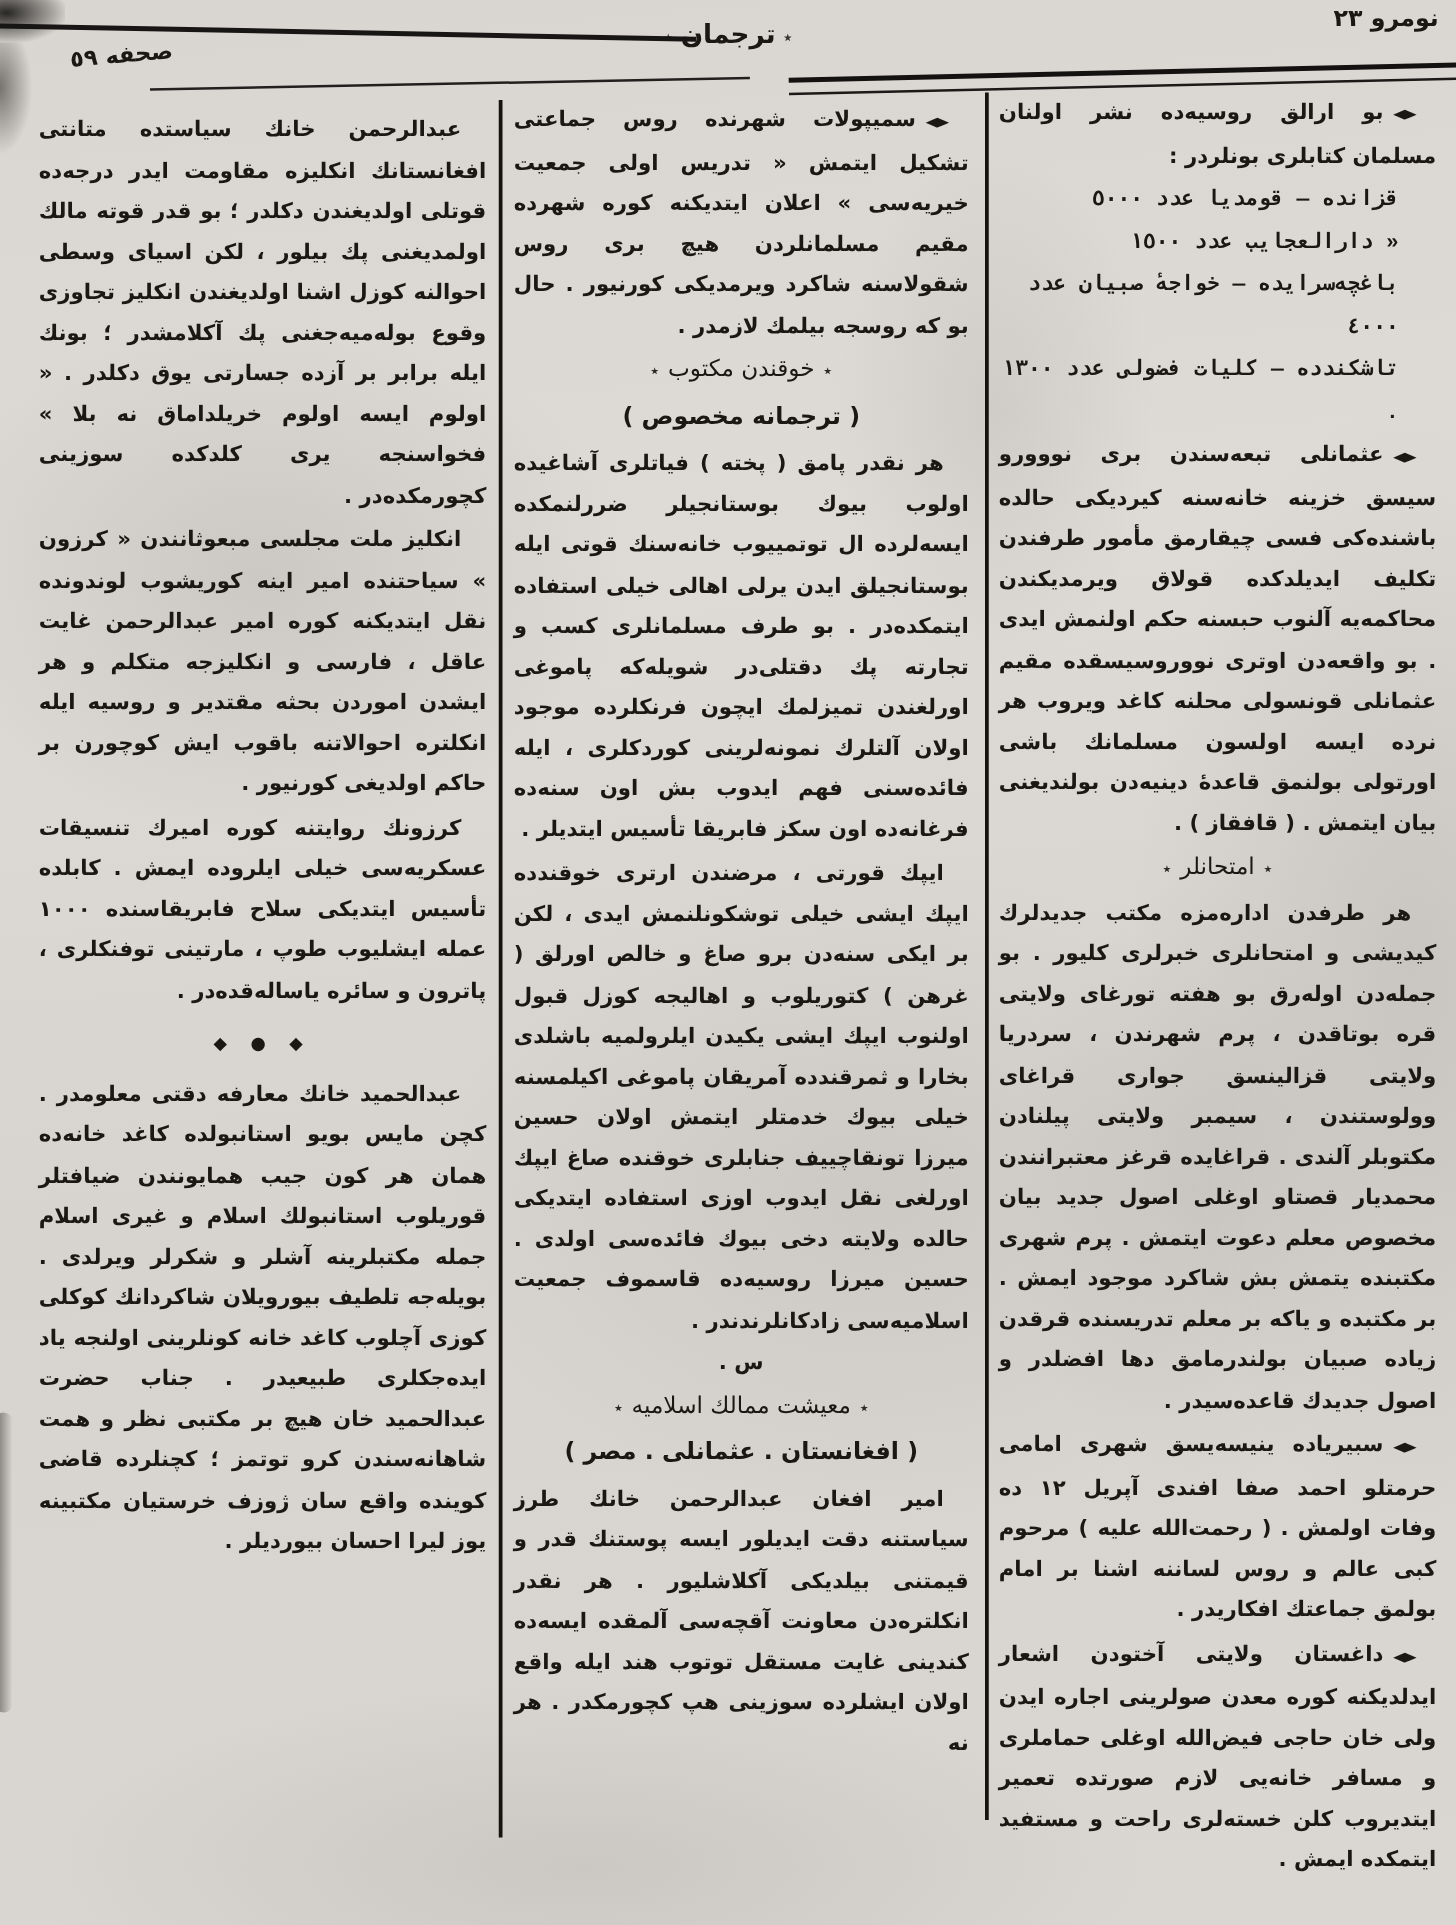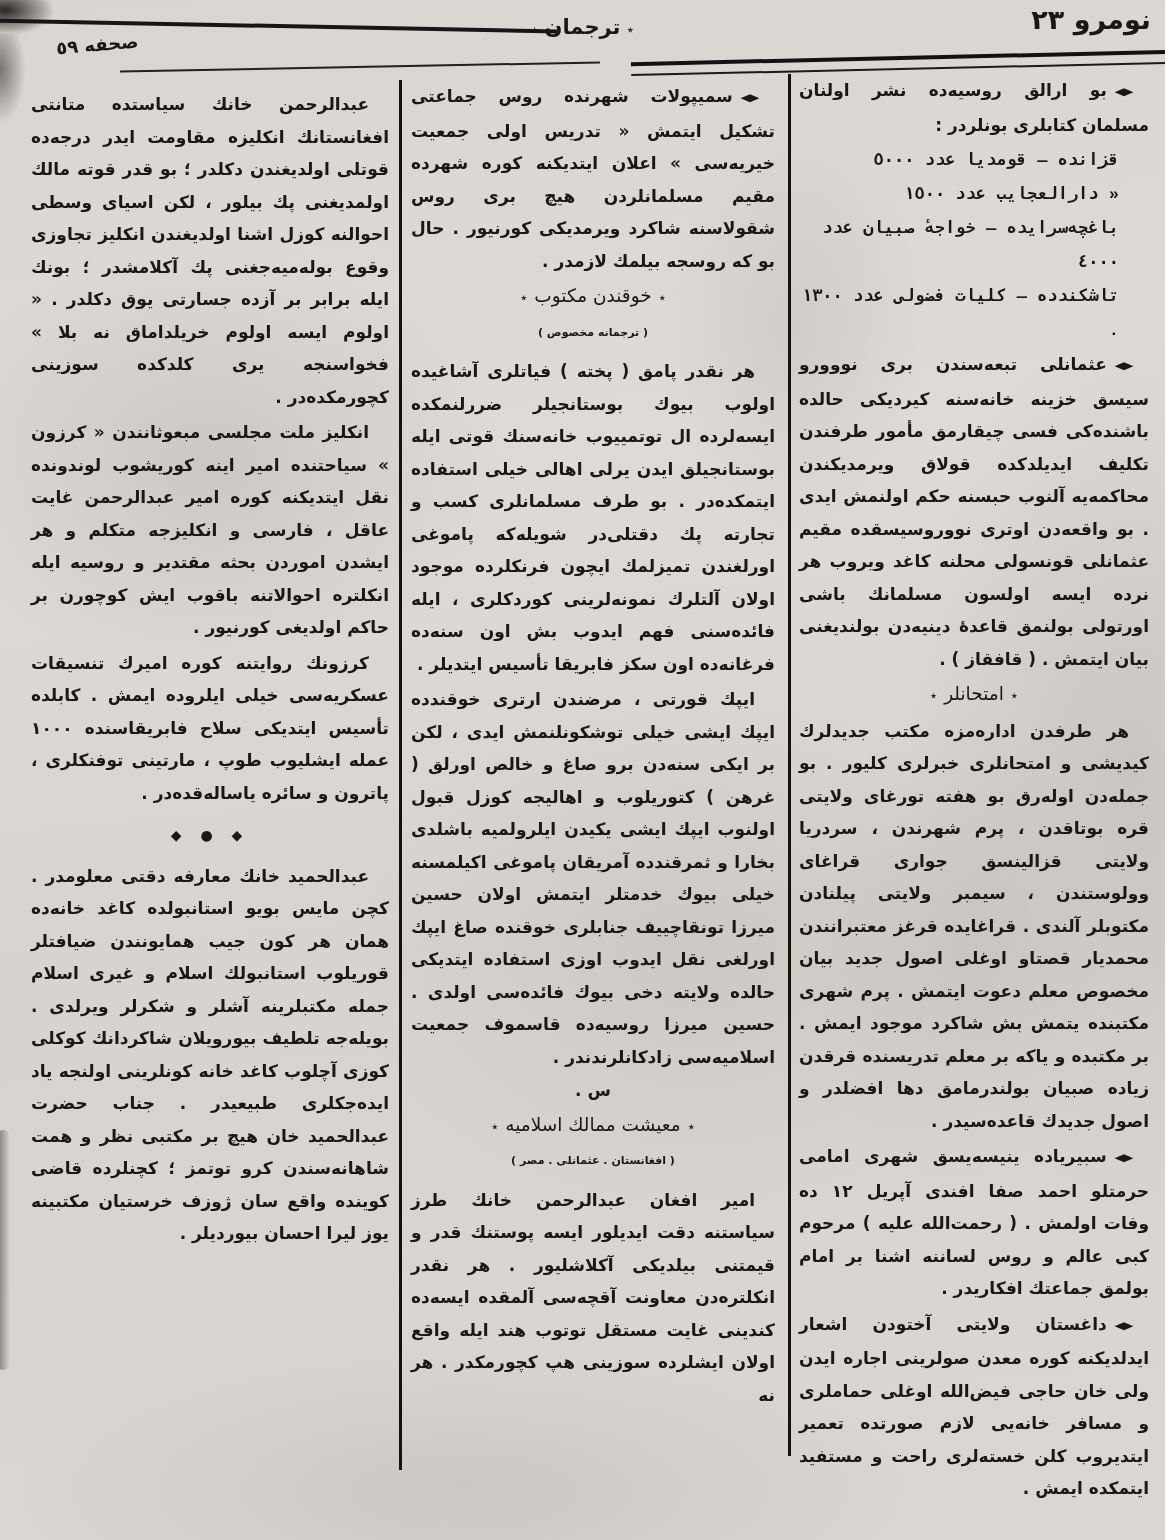--- a/index.html
+++ b/index.html
@@ -9,21 +9,21 @@
       radial-gradient(ellipse 420px 300px at 18% 30%, rgba(120,115,108,.18), transparent 70%),
       radial-gradient(ellipse 500px 380px at 60% 62%, rgba(125,120,112,.12), transparent 70%),
       radial-gradient(ellipse 300px 600px at 97% 50%, rgba(110,105,100,.15), transparent 75%),
       radial-gradient(ellipse 600px 200px at 40% 97%, rgba(115,110,104,.14), transparent 75%),
       linear-gradient(175deg,#d9d6d1 0%,#dedbd6 30%,#d7d4cf 60%,#dad7d2 100%);
     font-family:"DejaVu Sans",sans-serif;
     color:#1b1713;
     direction:rtl;
   }
   
-  .masthead-no{position:absolute;top:4px;right:14px;font-size:27px;font-weight:bold;letter-spacing:1px;}
+  .masthead-no{position:absolute;top:4px;right:14px;font-size:19px;font-weight:bold;letter-spacing:1px;}
   .masthead-title{position:absolute;top:15px;left:0;right:0;text-align:center;font-size:21px;font-weight:bold;}
   .masthead-title .orn{font-size:14px;opacity:.85;margin:0 6px;}
   .masthead-page{position:absolute;top:34px;left:56px;font-size:18px;font-weight:bold;transform:rotate(-5deg);}
   
   .rule-left{position:absolute;top:24px;left:-8px;width:565px;height:7px;
     border-top:4px solid #181614;border-bottom:1px solid #2a2username8;transform:rotate(1.1deg);}
   .rule-right{position:absolute;top:56px;right:-6px;width:540px;height:8px;
     border-top:4px solid #141210;border-bottom:2px solid #1c1a18;transform:rotate(-1.3deg);}
   .rule-mid{position:absolute;top:66px;left:120px;width:480px;height:4px;
     border-top:2px solid #22201e;transform:rotate(-1.1deg);}
@@ -36,21 +36,21 @@
        text-align:justify;letter-spacing:.2px;}
   .col-right{right:16px;width:350px;top:74px;}
   .col-mid{right:390px;width:364px;}
   .col-left{right:776px;width:358px;top:88px;}
   .para{margin:0 0 3px 0;text-indent:20px;}
   .para .lead-orn{display:inline-block;transform:scaleX(1.9) scaleY(.8);font-size:13px;
        margin-left:12px;text-indent:0;}
   .bookline{margin:0;text-align:right;padding-right:30px;line-height:34px;text-indent:0;font-family:Liberation Mono, monospace;}
   .heading{margin:0 0 2px 0;text-align:center;font-size:18.5px;font-weight:400;text-indent:0;}
   .heading .orn{font-size:13px;opacity:.9;margin:0 7px;}
-  .subheading{margin:0 0 6px 0;text-align:center;font-size:11px;font-weight:700;text-indent:0;}
+  .subheading{margin:0 0 6px 0;text-align:center;font-size:19px;font-weight:700;text-indent:0;}
   .sig-line{margin:-2px 0 2px 0;text-align:center;text-indent:0;}
   .divider{margin:10px 0 8px 0;text-align:center;letter-spacing:7px;font-size:14px;text-indent:0;}
   
   .smudge-tl{position:absolute;top:0;left:0;width:52px;height:34px;
     background:radial-gradient(ellipse at 10% 30%, rgba(10,8,6,.85), rgba(10,8,6,.25) 55%, transparent 75%);}
   .smudge-tl2{position:absolute;top:34px;left:0;width:26px;height:90px;
     background:radial-gradient(ellipse at 0% 40%, rgba(20,16,12,.5), transparent 70%);}
   .streak-left{position:absolute;top:1130px;left:-4px;width:14px;height:240px;
     background:linear-gradient(90deg, rgba(30,26,22,.55), transparent);border-radius:8px;}
   .noise-a{position:absolute;top:120px;right:240px;width:260px;height:420px;

